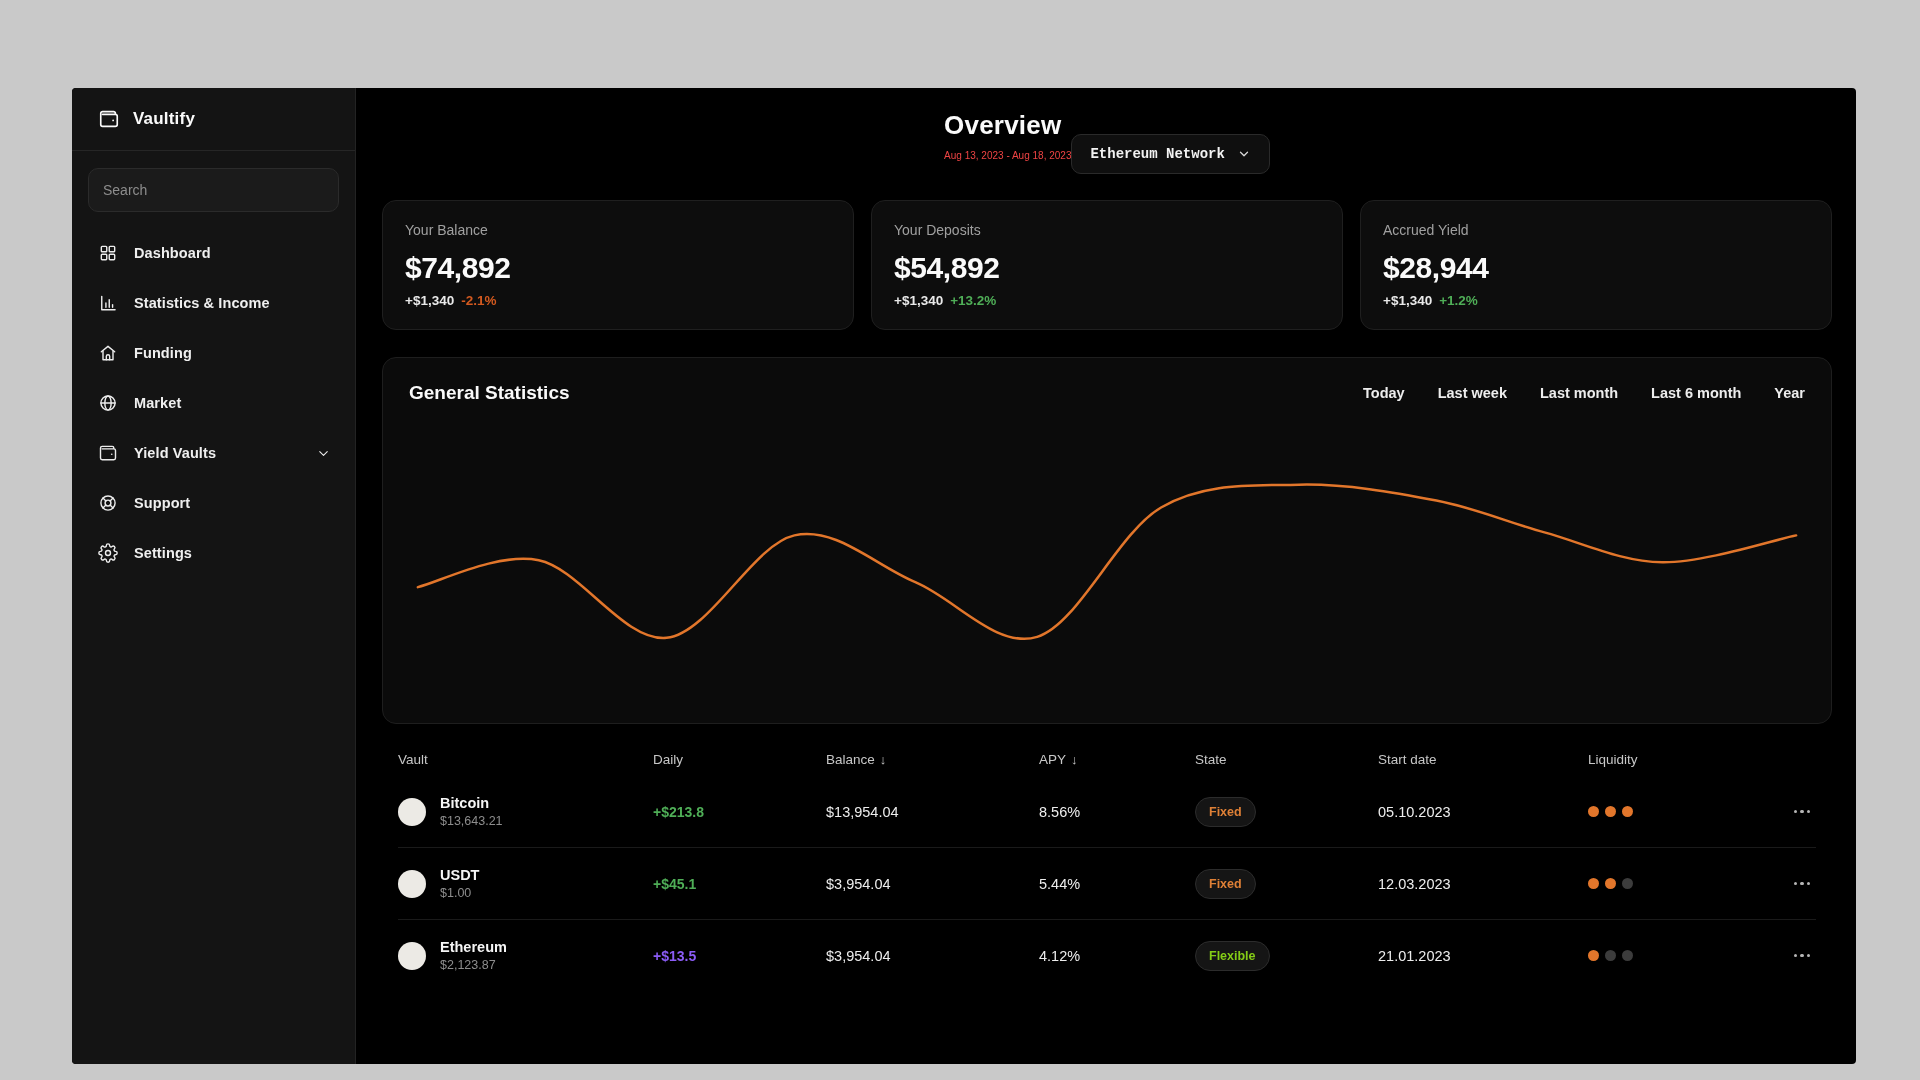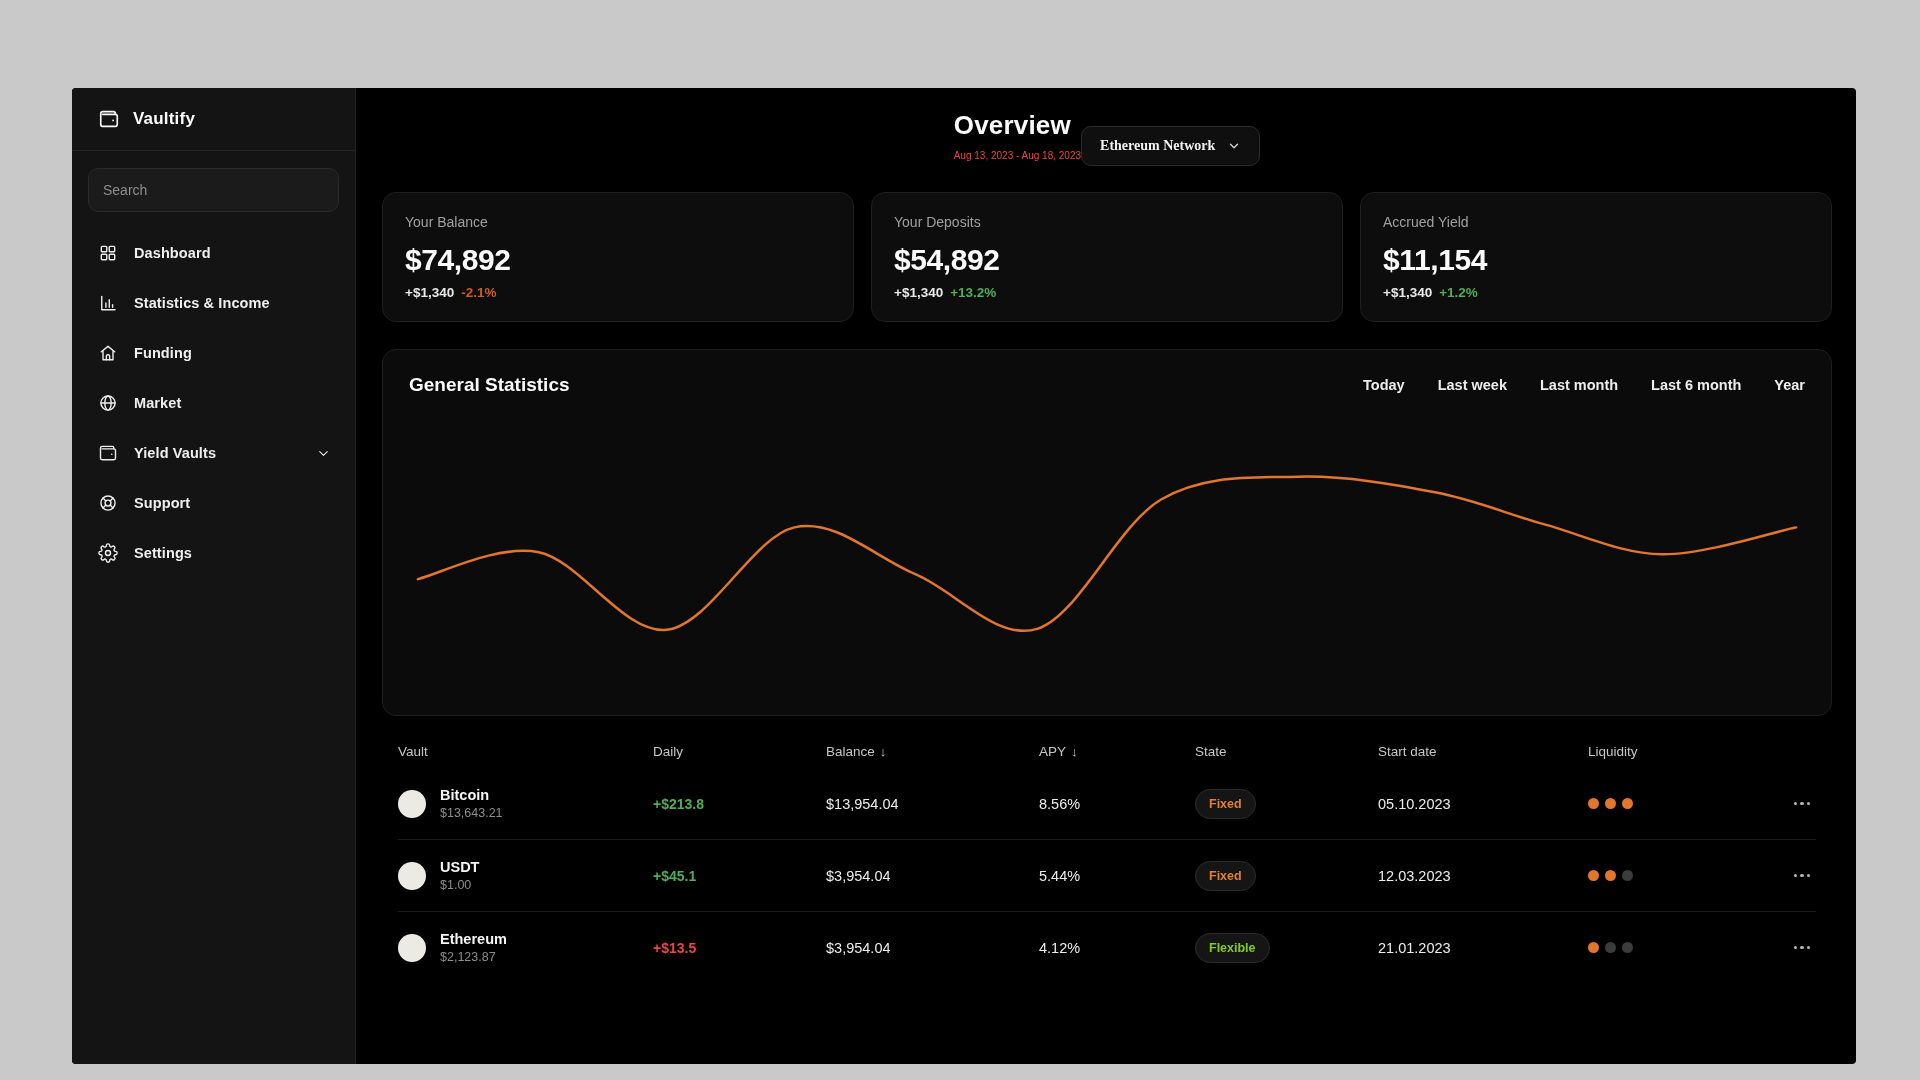--- a/index.html
+++ b/index.html
@@ -40,24 +40,24 @@
     padding:0 24px 0 26px;cursor:pointer;color:#efefef;
   }
   .nav-item .label{font-size:14.5px;font-weight:600;letter-spacing:.1px;}
   .nav-item .chev{margin-left:auto;}
   
   main{flex:1;padding:0 24px 0 26px;box-sizing:border-box;position:relative;}
   .main-header{display:flex;align-items:flex-start;justify-content:center;padding-top:22px;}
   h1{margin:0;color:#fafafa;font-size:26px;font-weight:700;letter-spacing:.2px;}
   .date{margin-top:9px;color:#ef4444;font-size:10px;}
   .network-btn{
-    margin-top:16px;display:flex;align-items:center;gap:12px;
+    margin-top:24px;display:flex;align-items:center;gap:12px;
     background:#0f0f0f;border:1px solid #2a2a2a;border-radius:10px;
     height:40px;padding:0 18px;color:#f2f2f2;font-size:14px;font-weight:600;
-    font-family:Liberation Serif, serif;cursor:pointer;
+    font-family:Liberation Mono, monospace;cursor:pointer;
   }
   
   .cards{display:grid;grid-template-columns:1fr 1fr 1fr;gap:17px;margin-top:26px;}
   .card{
     background:#0d0d0d;border:1px solid #1f1f1f;border-radius:14px;
     height:130px;box-sizing:border-box;padding:21px 22px;
   }
   .card .label{color:#a0a0a0;font-size:14px;}
   .card .value{color:#fafafa;font-size:30px;font-weight:700;letter-spacing:-.4px;margin-top:13px;}
   .card .delta-row{margin-top:8px;font-size:13.5px;}
@@ -223,21 +223,21 @@
           <div class="value">$74,892</div>
           <div class="delta-row"><span class="delta">+$1,340</span><span class="pct" style="color: rgb(210, 89, 31);">-2.1%</span></div>
         </div>
         <div class="card">
           <div class="label">Your Deposits</div>
           <div class="value">$54,892</div>
           <div class="delta-row"><span class="delta">+$1,340</span><span class="pct" style="color: rgb(79, 174, 87);">+13.2%</span></div>
         </div>
         <div class="card">
           <div class="label">Accrued Yield</div>
-          <div class="value">$11,154</div>
+          <div class="value">$28,944</div>
           <div class="delta-row"><span class="delta">+$1,340</span><span class="pct" style="color: rgb(79, 174, 87);">+1.2%</span></div>
         </div>
       </div>
 
     <section class="chart-card">
       <div class="chart-head">
         <h2>General Statistics</h2>
         <div class="filters" id="filters">
             <span class="filter">Today</span>
             <span class="filter">Last week</span>
@@ -330,21 +330,21 @@
             </button>
           </div>
           <div class="trow row">
             <div class="vault-cell">
               <span class="avatar"></span>
        <span>
                 <div class="vname">Ethereum</div>
        <div class="vprice">$2,123.87</div>
               </span>
             </div>
-            <div class="daily" style="color:#ef4444">+$13.5</div>
+            <div class="daily" style="color:#8b5cf6">+$13.5</div>
             <div class="balance">$3,954.04</div>
             <div class="apy">4.12%</div>
             <div><span class="badge" style="color:#84cc16">Flexible</span></div>
             <div class="sdate">21.01.2023</div>
             <div class="dots">
               <span class="dot" style="background:#e2762b"></span>
               <span class="dot" style="background:#3c3c3c"></span>
               <span class="dot" style="background:#3c3c3c"></span>
             </div>
             <button class="more-btn">

